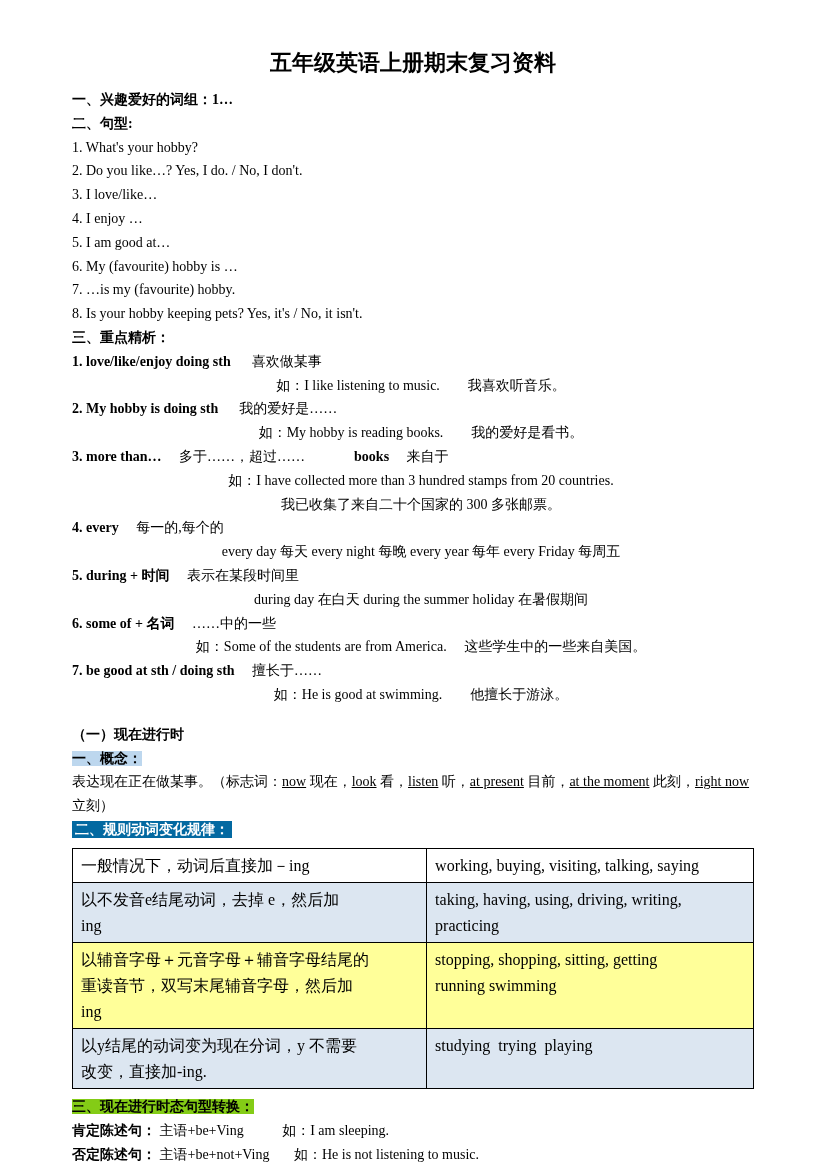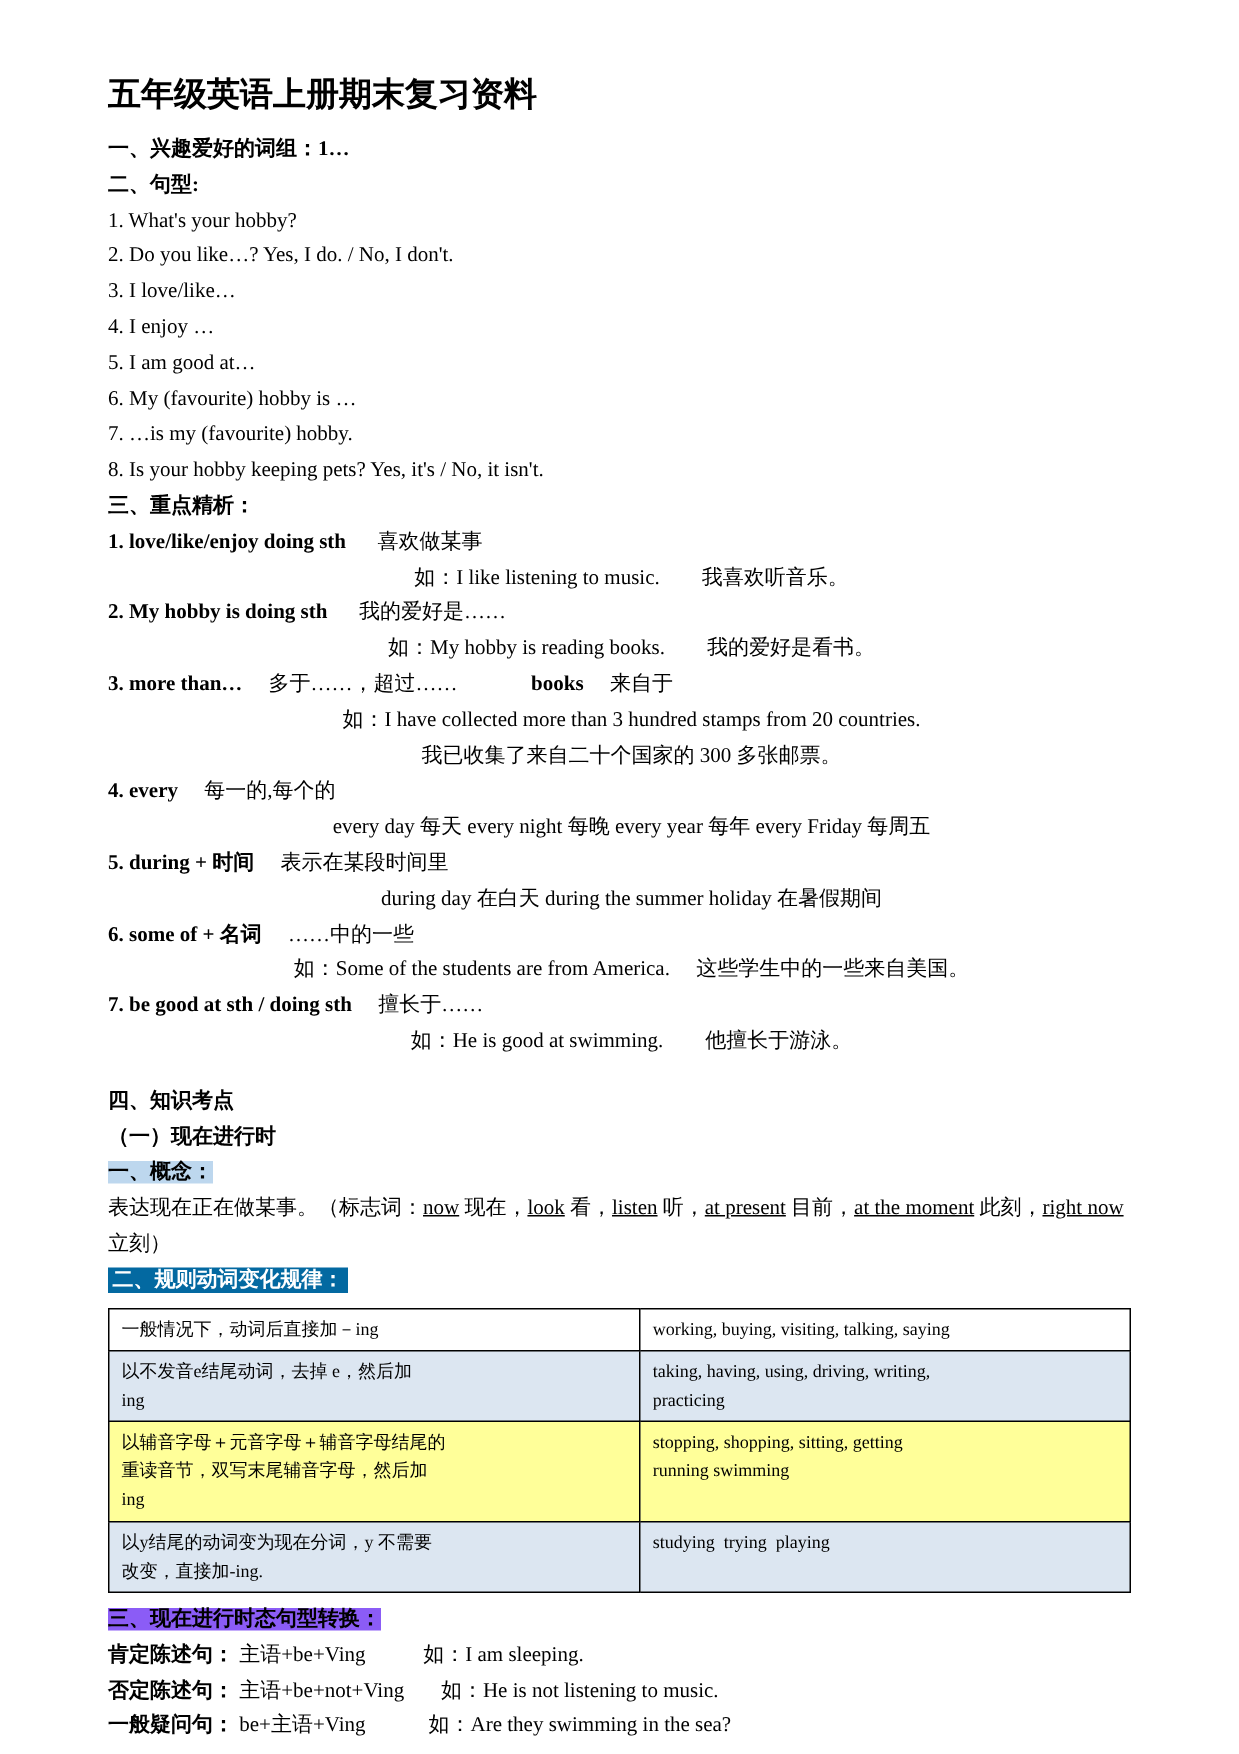--- a/index.html
+++ b/index.html
@@ -16,35 +16,35 @@
       min-height: 1169px;
       padding: 48px 72px 60px 72px;
       background: #fff;
       position: relative;
     }
     h1.main-title {
       font-size: 22px;
       font-weight: bold;
       font-family: "SimHei", "黑体", sans-serif;
       margin-bottom: 10px;
-      text-align: left;
+      text-align: center;
     }
     .content-line {
       line-height: 1.7;
       font-size: 14px;
     }
     .bold { font-weight: bold; }
     .underline { text-decoration: underline; }
     .indent { padding-left: 16px; text-align: center; }
 
     .grammar-table {
       width: 100%;
       border-collapse: collapse;
       margin: 6px 0 6px 0;
-      font-size: 12px;
+      font-size: 16px;
       border-radius: 30px;
     }
     .grammar-table td {
       border: 1px solid #000;
       padding: 4px 8px;
       vertical-align: top;
       line-height: 1.6;
     }
     .grammar-table .left-col {
       width: 52%;
@@ -149,21 +149,20 @@
     </p>
     <p class="content-line indent">
       <span>如：He is good at swimming.</span>
       <span>&nbsp;&nbsp;&nbsp;&nbsp;&nbsp;&nbsp;</span>
       <span>他擅长于游泳。</span>
     </p>
   </div>
 
   <br>
 
-  <p class="content-line bold">四、知识考点</p>
   <p class="content-line bold">（一）现在进行时</p>
 
   
   <p class="content-line">
     <span style="background-color:#bdd7ee; font-weight:bold;">一、概念：</span>
   </p>
   <p class="content-line">
     表达现在正在做某事。（标志词：<span class="underline">now</span> 现在，<span class="underline">look</span> 看，<span class="underline">listen</span> 听，<span class="underline">at present</span> 目前，<span class="underline">at the moment</span>  此刻，<span class="underline">right now</span>  立刻）
   </p>
 
@@ -189,21 +188,21 @@
       </tr>
       <tr style="background-color:#dce6f1;">
         <td class="left-col">以y结尾的动词变为现在分词，y 不需要<br>改变，直接加-ing.</td>
         <td class="right-col">studying&nbsp; trying&nbsp; playing</td>
       </tr>
     </tbody>
   </table>
 
   
   <p class="content-line">
-    <span style="background-color:#8b5cf6; font-weight:bold;">三、现在进行时态句型转换：</span>
+    <span style="background-color:#84cc16; font-weight:bold;">三、现在进行时态句型转换：</span>
   </p>
 
   
   <div>
     <p class="content-line">
       <span class="bold">肯定陈述句：</span>
       <span>主语+be+Ving</span>
       <span>&nbsp;&nbsp;&nbsp;&nbsp;&nbsp;&nbsp;&nbsp;&nbsp;&nbsp;</span>
       <span>如：I am sleeping.</span>
     </p>

